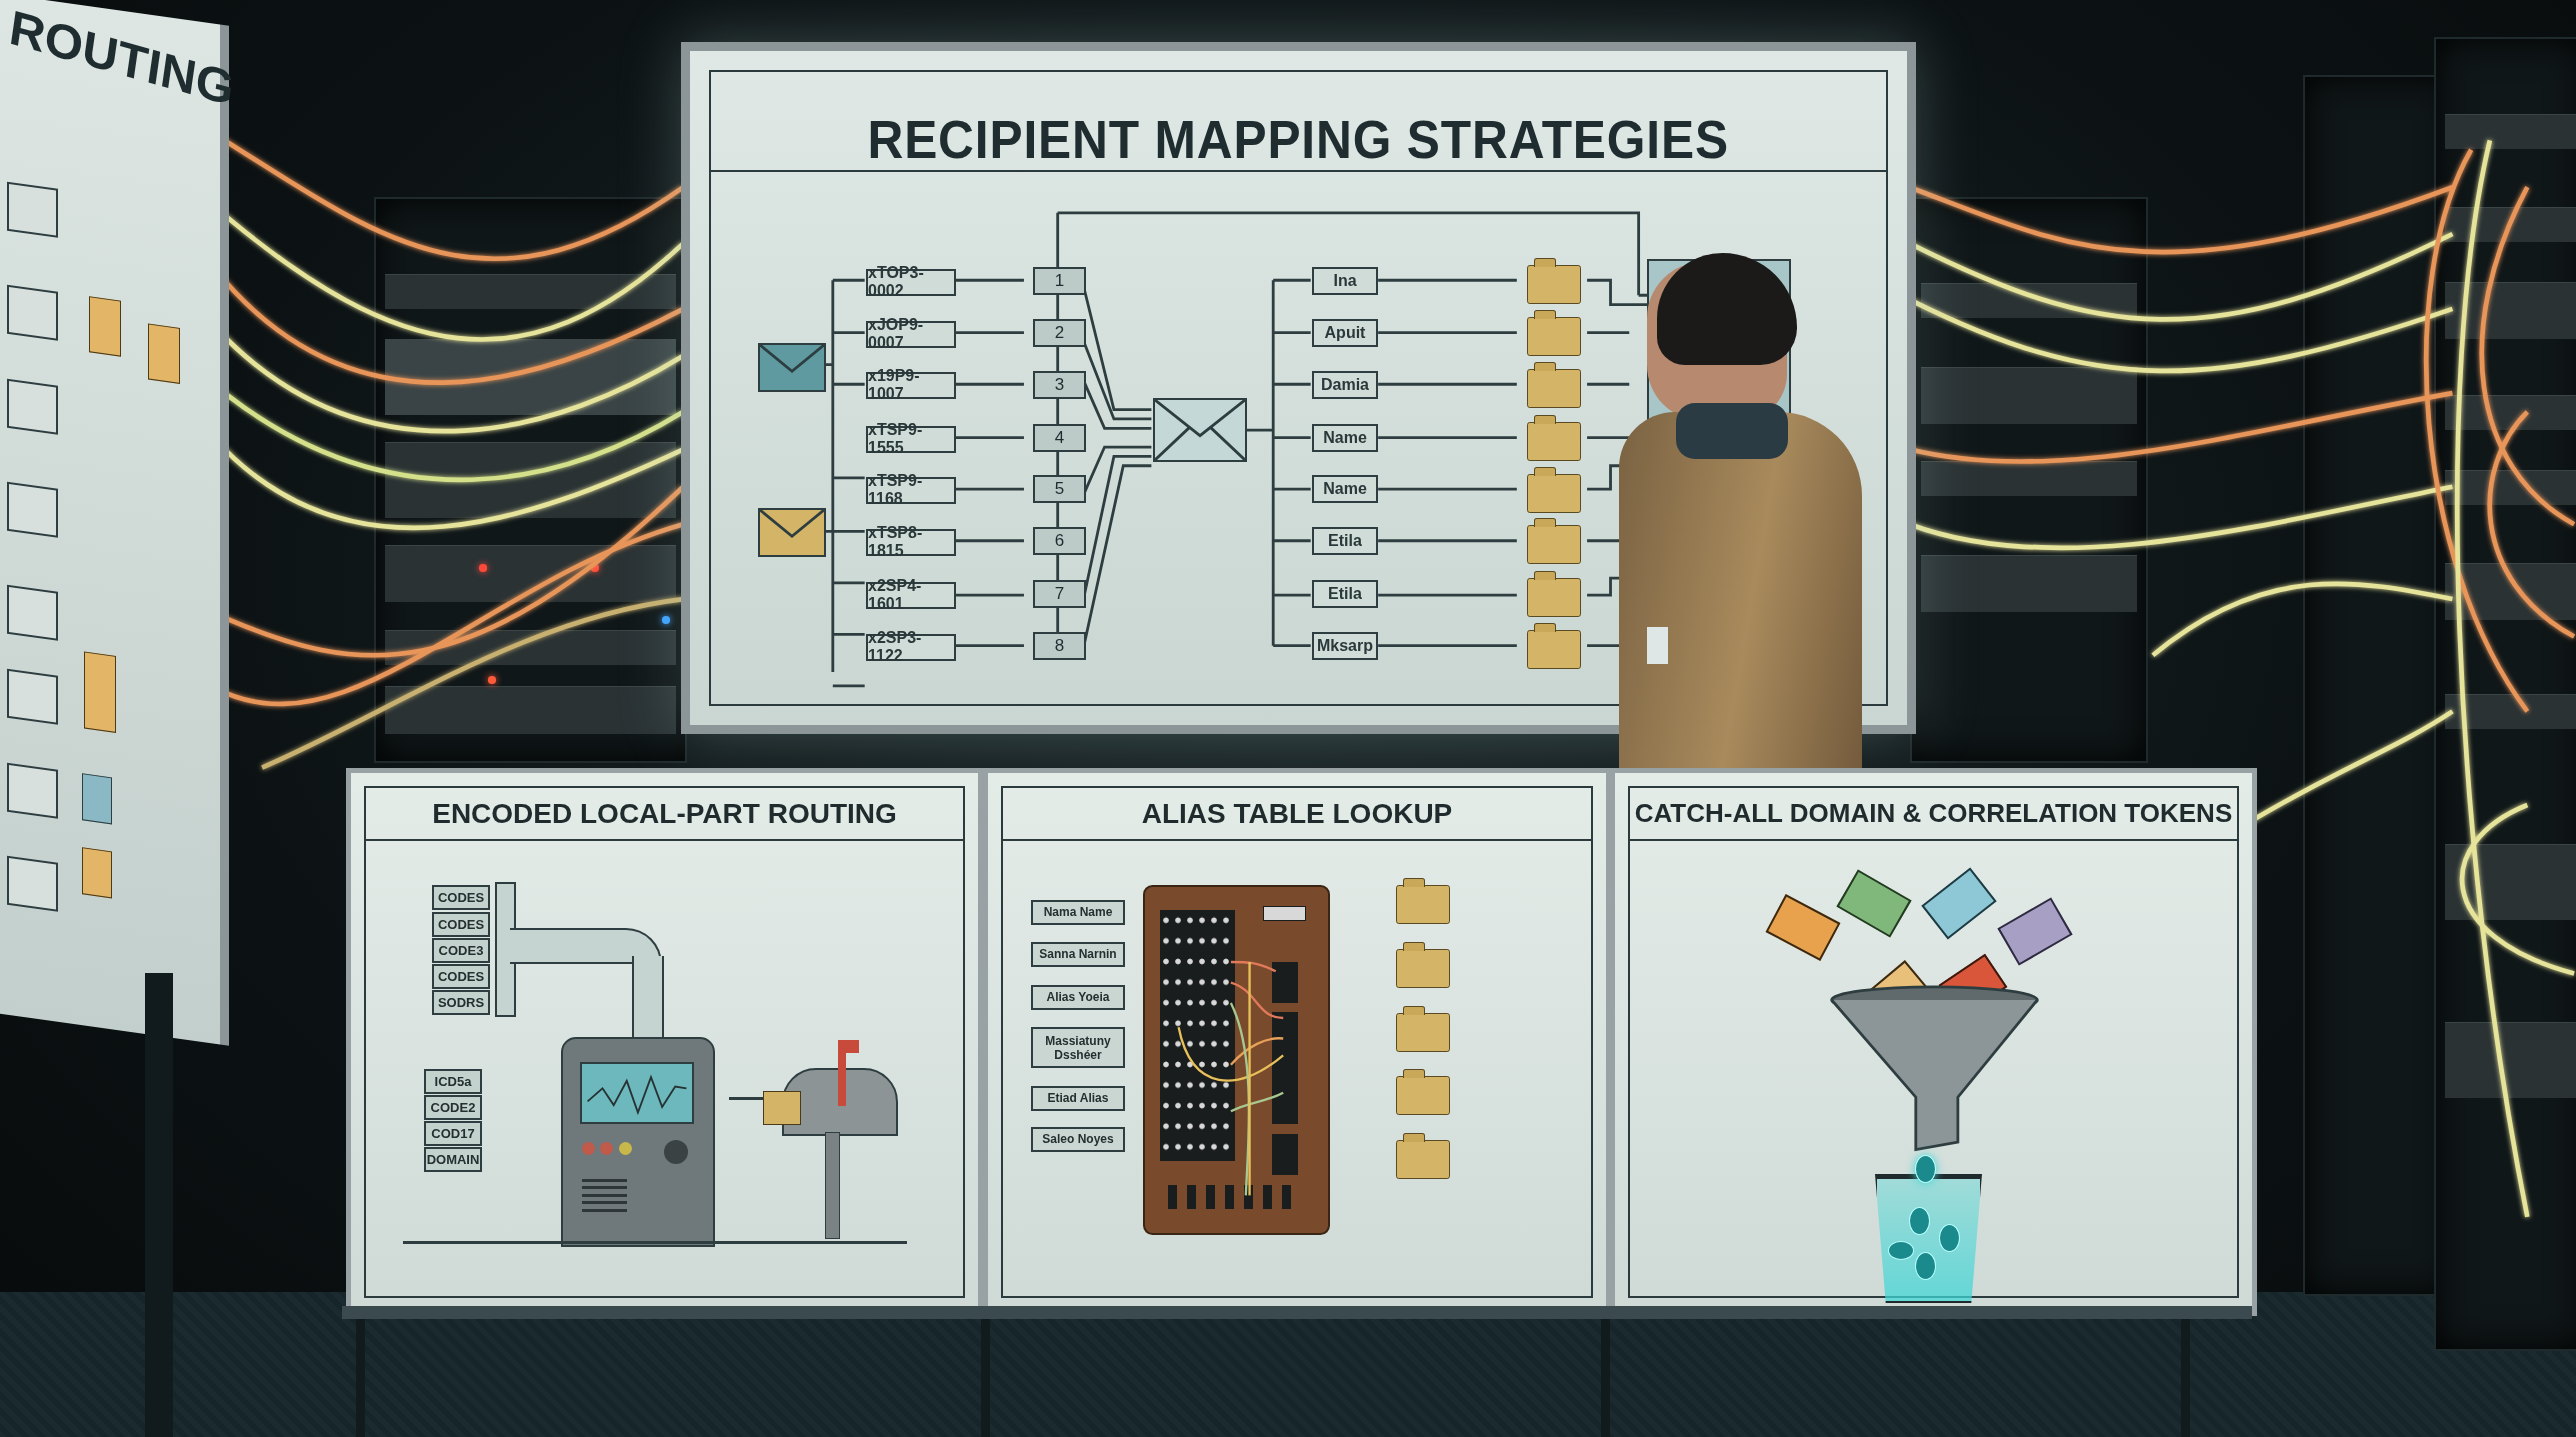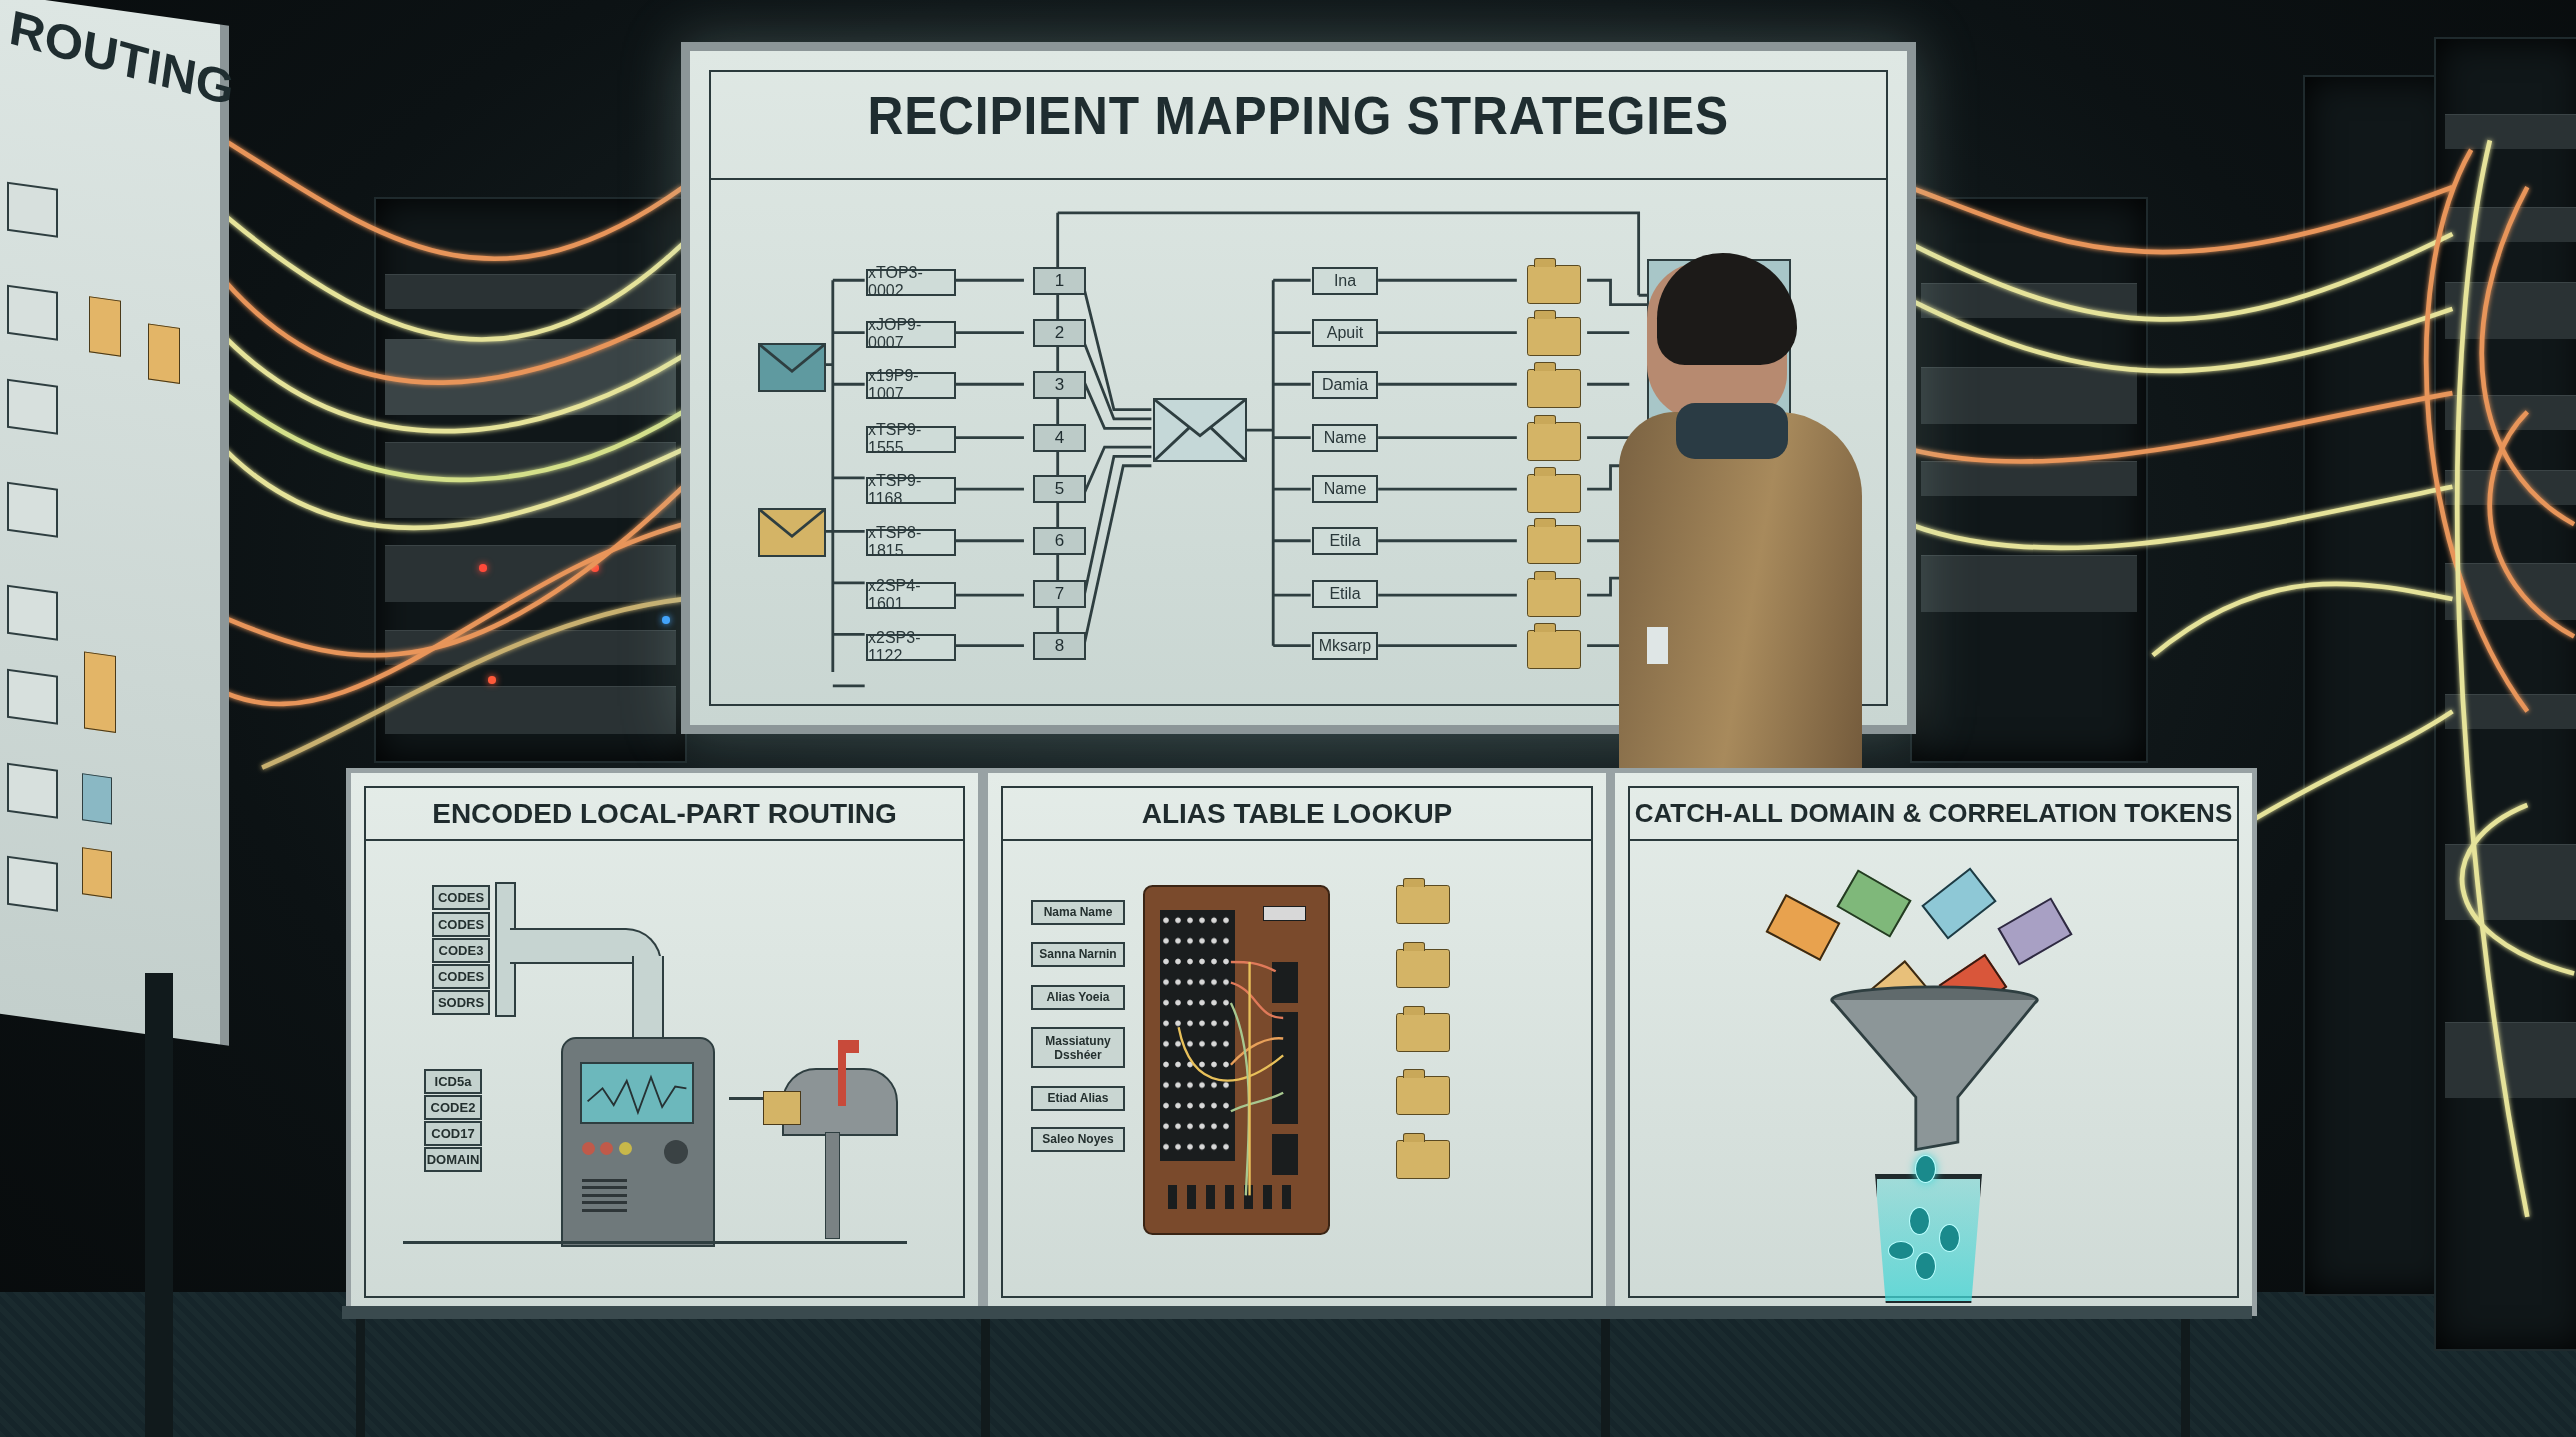--- a/index.html
+++ b/index.html
@@ -13,25 +13,25 @@
   
   .rack{position:absolute;background:#101719;border:2.8px solid #1f2a2d;box-shadow:inset 0 0 37px #000;}
   .rack .shelf{position:absolute;left:9.4px;right:9.4px;height:34px;background:#2a3234;border-top:1.9px solid #3b4446;}
   .led{position:absolute;width:7.5px;height:7.5px;border-radius:50%;}
   
   svg.cables{position:absolute;inset:0;pointer-events:none;}
   
   .board{position:absolute;background:linear-gradient(180deg,#dfe8e4,#c9d6d2);
     border:9.4px solid #8c9698;box-shadow:0 0 56px rgba(180,220,210,.25);}
   .board-inner{position:absolute;left:19px;right:19px;top:19px;bottom:19px;border:2.8px solid #2b3a3c;}
-  .title-strip{position:absolute;left:0;right:0;top:12px;height:94px;border-bottom:2.8px solid #2b3a3c;
-    display:flex;align-items:flex-start;justify-content:center;}
+  .title-strip{position:absolute;left:0;right:0;top:4px;height:94px;border-bottom:2.8px solid #2b3a3c;
+    display:flex;align-items:flex-end;justify-content:center;}
   .main-title{font-weight:700;font-size:54px;color:#1f2d30;letter-spacing:0.9px;transform:scaleX(.92);}
   .box{position:absolute;border:2.8px solid #2e3e40;background:#cfdcd8;color:#2a383a;
-    font-size:16px;display:flex;align-items:center;justify-content:center;font-weight:400;}
+    font-size:16px;display:flex;align-items:center;justify-content:center;font-weight:700;}
   .numbox{position:absolute;width:49px;height:24px;border:2.8px solid #2e3e40;background:#bccbc8;
     font-size:17px;display:flex;align-items:center;justify-content:center;color:#1f2d30;}
   .folder{position:absolute;width:52px;height:37px;background:#d4b466;border:1.9px solid #5a4a22;border-radius:2.8px;}
   .folder:before{content:"";position:absolute;left:5.6px;top:-8.4px;width:20.6px;height:8.4px;background:#c9a859;
     border:1.9px solid #5a4a22;border-bottom:none;border-radius:2.8px 2.8px 0 0;}
   .env{position:absolute;border:2.8px solid #2e3e40;overflow:hidden;}
   .env svg{width:100%;height:100%;display:block;}
   .panel{position:absolute;background:linear-gradient(180deg,#e4ece8,#cfdad6);border:5.6px solid #98a2a4;}
   .panel-inner{position:absolute;left:13px;right:13px;top:13px;bottom:13px;border:2.8px solid #2b3a3c;}
   .panel-title{position:absolute;left:0;right:0;top:0;height:51px;border-bottom:2.8px solid #2b3a3c;

